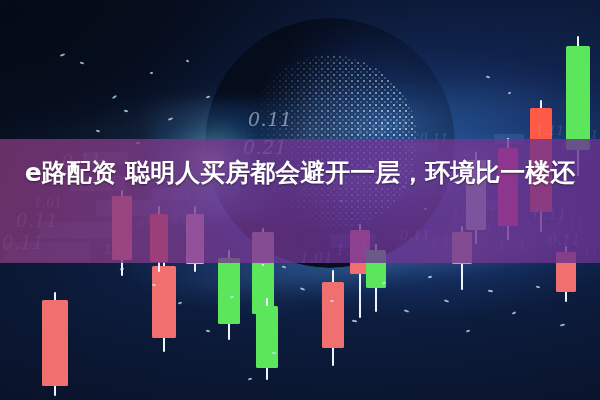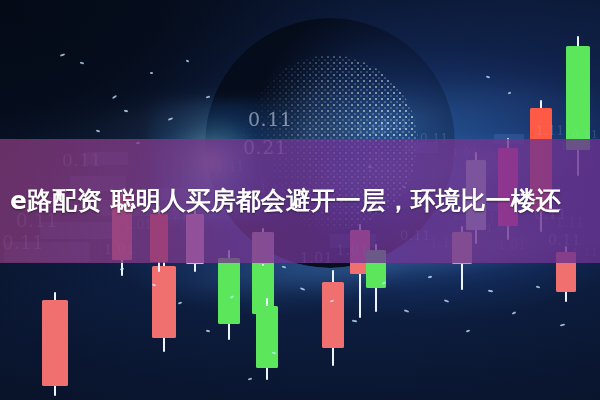--- a/index.html
+++ b/index.html
@@ -1,21 +1,21 @@
 <!DOCTYPE html>
 <html><head>
 <meta charset="utf-8">
 <style>
   html,body{margin:0;padding:0;background:#000;}
   #stage{
     position:relative;width:600px;height:400px;overflow:hidden;
     background:#0d1b33;
     font-family:"DejaVu Sans","Liberation Sans",sans-serif;
   }
-  .layer{position:absolute;inset:0;}
+  .layer{position:absolute;inset:0;font-style:italic;}
 
   
   #bg-base{
     background:
       radial-gradient(120% 90% at 58% 30%, #1a3a7a 0%, #14295a 28%, #0d1d3f 55%, #0a1630 78%, #081225 100%);
   }
   #bg-dark-topleft{
     background:
       radial-gradient(70% 70% at 2% 4%, rgba(4,10,22,.96) 0%, rgba(5,12,26,.80) 35%, rgba(6,14,30,.25) 65%, rgba(0,0,0,0) 82%),
       linear-gradient(160deg, rgba(3,9,20,.85) 0%, rgba(4,11,24,.35) 30%, rgba(0,0,0,0) 55%);
@@ -108,21 +108,21 @@
   }
   #band-tint{
     position:absolute;left:0;right:0;top:139px;height:124px;
     background:linear-gradient(90deg, rgba(150,60,120,.20), rgba(90,50,170,.20));
     mix-blend-mode:overlay;
   }
 
   
   #headline{
     position:absolute;left:0;right:0;top:139px;height:124px;
-    display:flex;flex-direction:column;justify-content:center;
+    display:flex;justify-content:center;
     padding:16px 10px;box-sizing:border-box;
   }
   #headline .line{
     color:#ffffff;
     font-weight:bold;
     font-size:25px;
     line-height:36px;
     letter-spacing:0px;
     text-shadow:0 1px 2px rgba(0,0,0,.45);
   }

